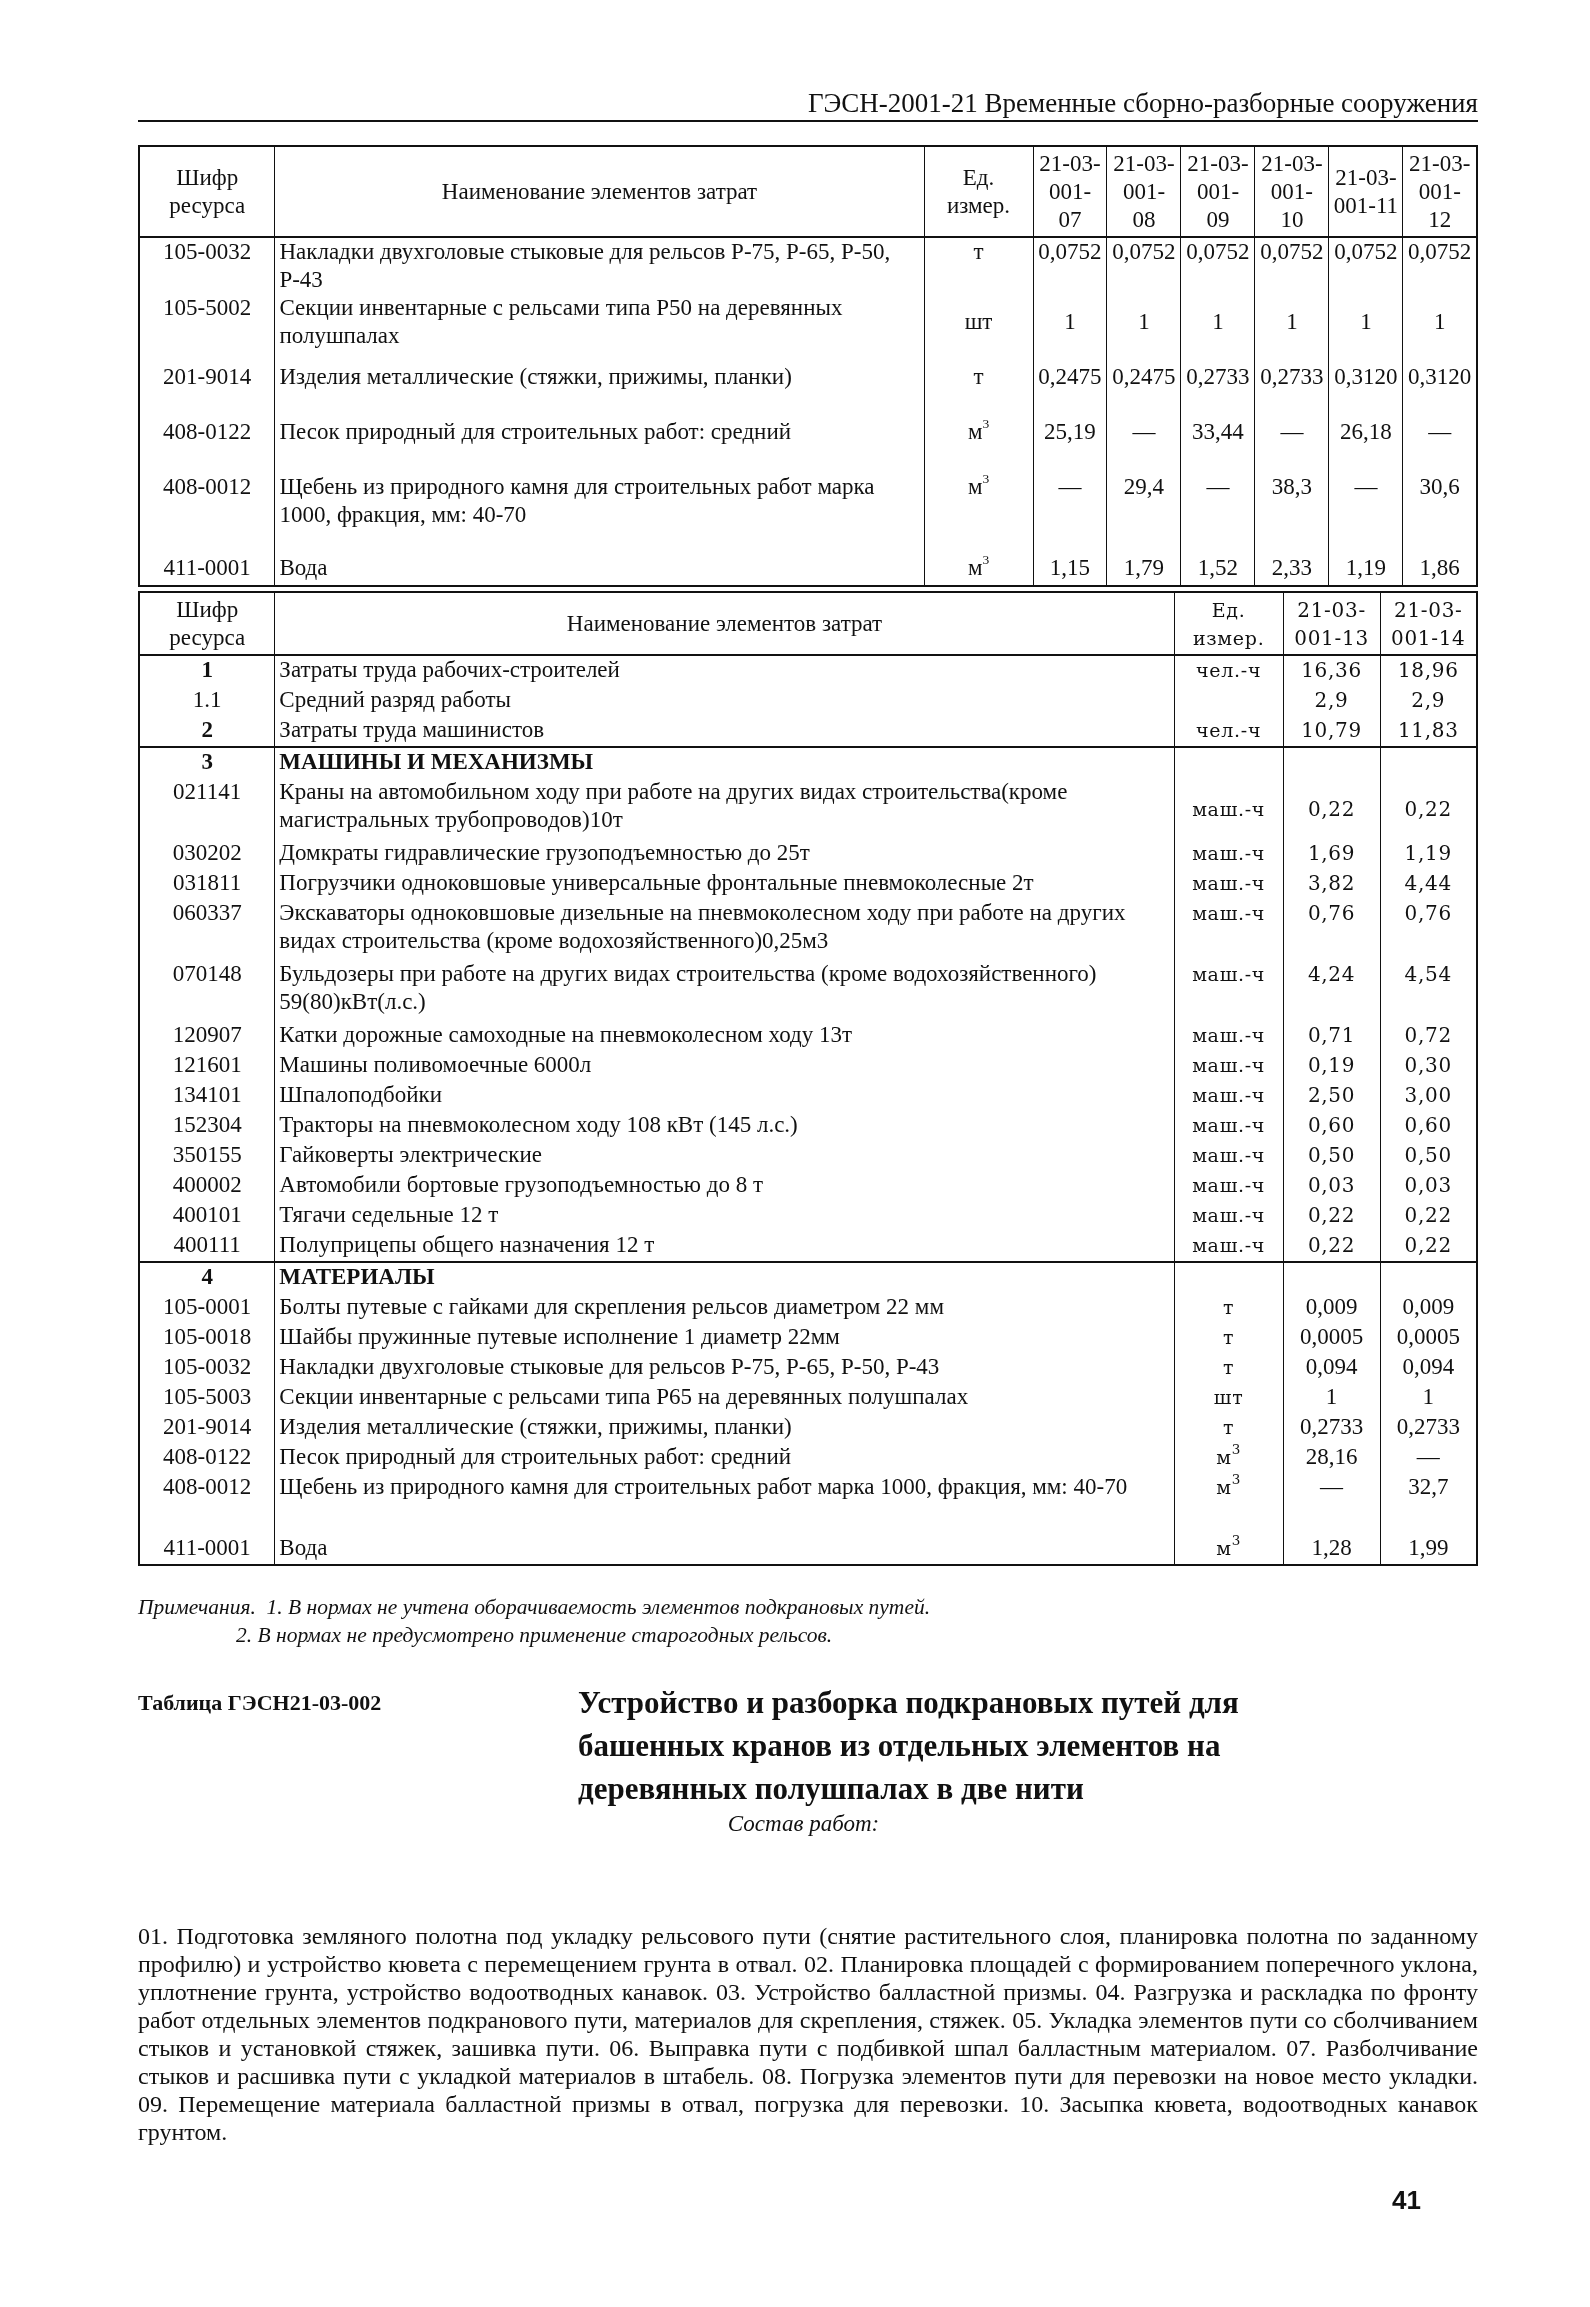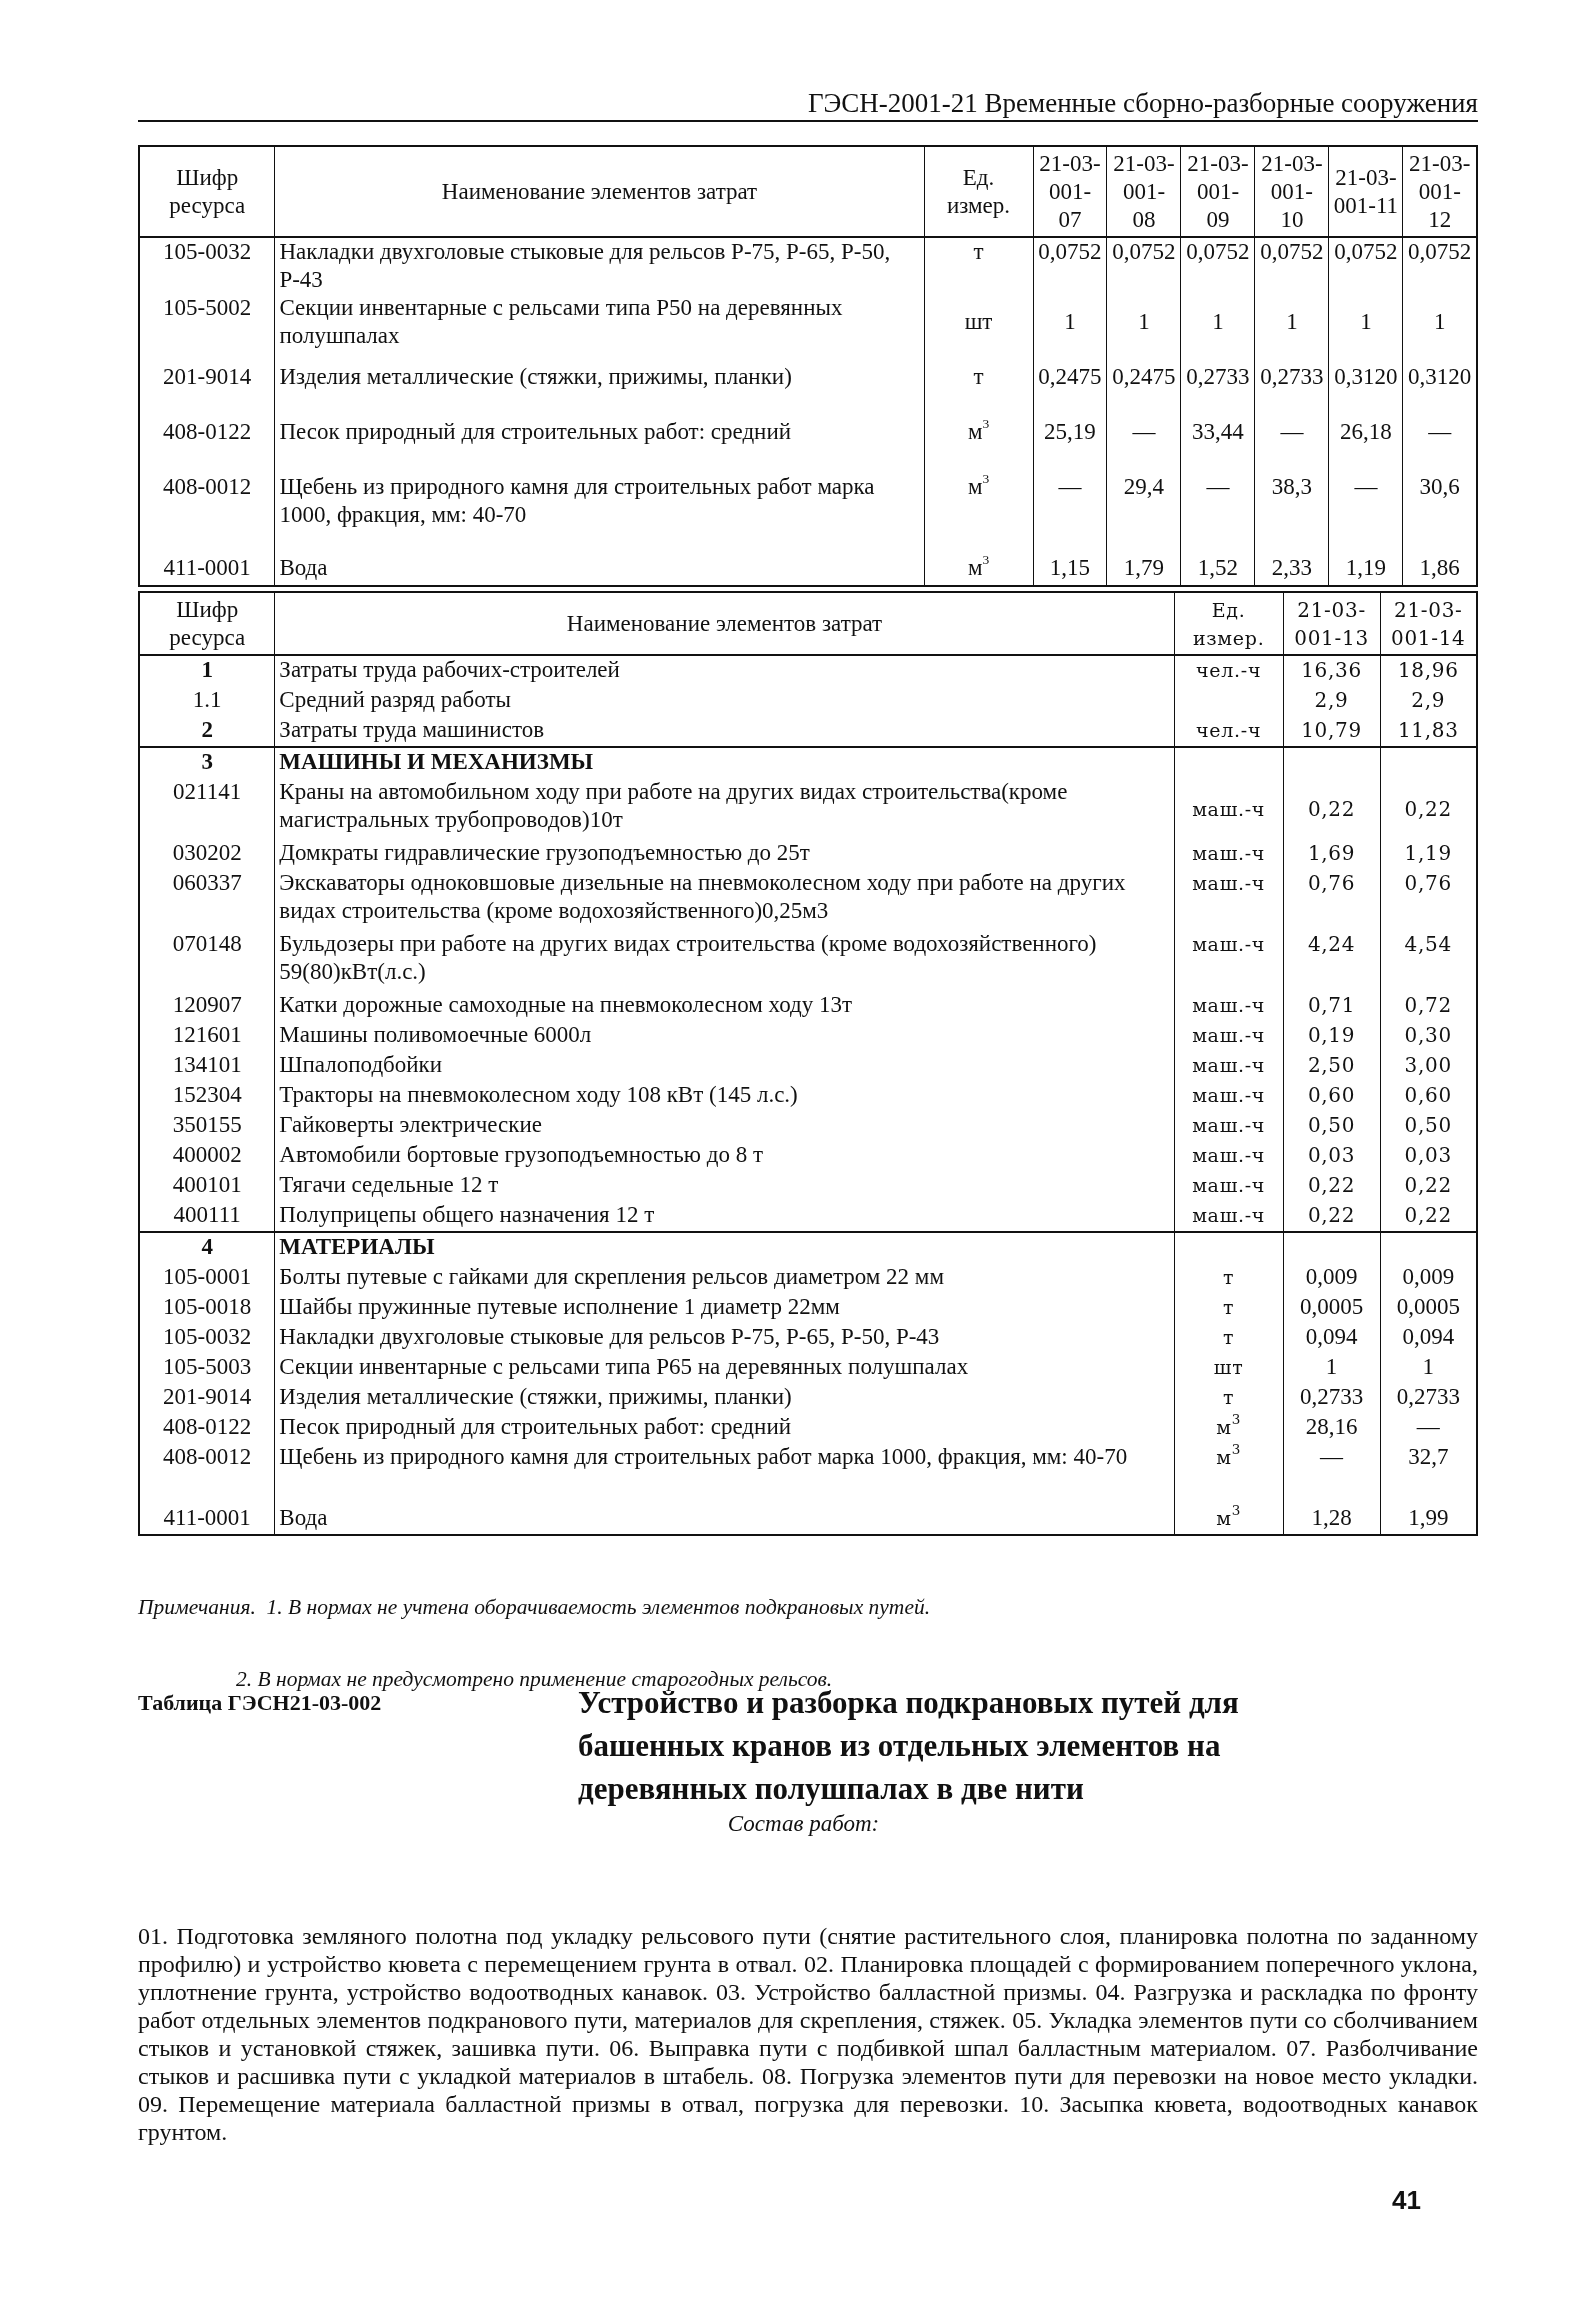--- a/index.html
+++ b/index.html
@@ -26,21 +26,21 @@
   #t1 tbody tr.r1 td { height: 31px; }
 
   #t2 { left: 138px; top: 591px; width: 1340px; }
   #t2 tbody td { height: 30px; }
   #t2 tbody tr.tall td { height: 61px; }
 
   .unit-bold { font-family: "DejaVu Serif", serif; font-weight: bold; font-size: 19px; letter-spacing: 0.7px; }
   .num-bold { font-family: "DejaVu Serif", serif; font-size: 20px; letter-spacing: 0.7px; }
 
   .notes { position: absolute; left: 138px; top: 1593px; font-style: italic; font-size: 21.5px; line-height: 28px; }
-  .notes .n2 { padding-left: 98px; margin-top: 44px; }
+  .notes .n2 { padding-left: 98px; }
 
   .tbl-title-code { position: absolute; left: 138px; top: 1681px; font-weight: bold; font-size: 22px; line-height: 43px; }
   .tbl-title-text { position: absolute; left: 578px; top: 1681px; width: 808px; font-weight: bold; font-size: 31px; line-height: 43px; }
   .sostav { position: absolute; left: 8px; top: 1811px; width: 1591px; text-align: center; font-style: italic; font-size: 23px; }
   .work { position: absolute; left: 138px; top: 1922px; width: 1340px; text-align: justify; font-size: 24px; line-height: 28px; }
   .page-num { position: absolute; left: 1392px; top: 2185px; font-family: "Liberation Sans", sans-serif; font-weight: bold; font-size: 26px; }
 </style>
 </head>
 <body>
 
@@ -199,20 +199,27 @@
         <td class="c num-bold vm">0,22</td>
         <td class="c num-bold vm">0,22</td>
       </tr>
       <tr>
         <td class="c">030202</td>
         <td class="l">Домкраты гидравлические грузоподъемностью до 25т</td>
         <td class="c unit-bold">маш.-ч</td>
         <td class="c num-bold">1,69</td>
         <td class="c num-bold">1,19</td>
       </tr>
+      <tr>
+        <td class="c">031811</td>
+        <td class="l">Погрузчики одноковшовые универсальные фронтальные пневмоколесные 2т</td>
+        <td class="c unit-bold">маш.-ч</td>
+        <td class="c num-bold">3,82</td>
+        <td class="c num-bold">4,44</td>
+      </tr>
       <tr class="tall">
         <td class="c">060337</td>
         <td class="l">Экскаваторы одноковшовые дизельные на пневмоколесном ходу при работе на других видах строительства (кроме водохозяйственного)0,25м3</td>
         <td class="c unit-bold">маш.-ч</td>
         <td class="c num-bold">0,76</td>
         <td class="c num-bold">0,76</td>
       </tr>
       <tr class="tall">
         <td class="c">070148</td>
         <td class="l">Бульдозеры при работе на других видах строительства (кроме водохозяйственного) 59(80)кВт(л.с.)</td>

